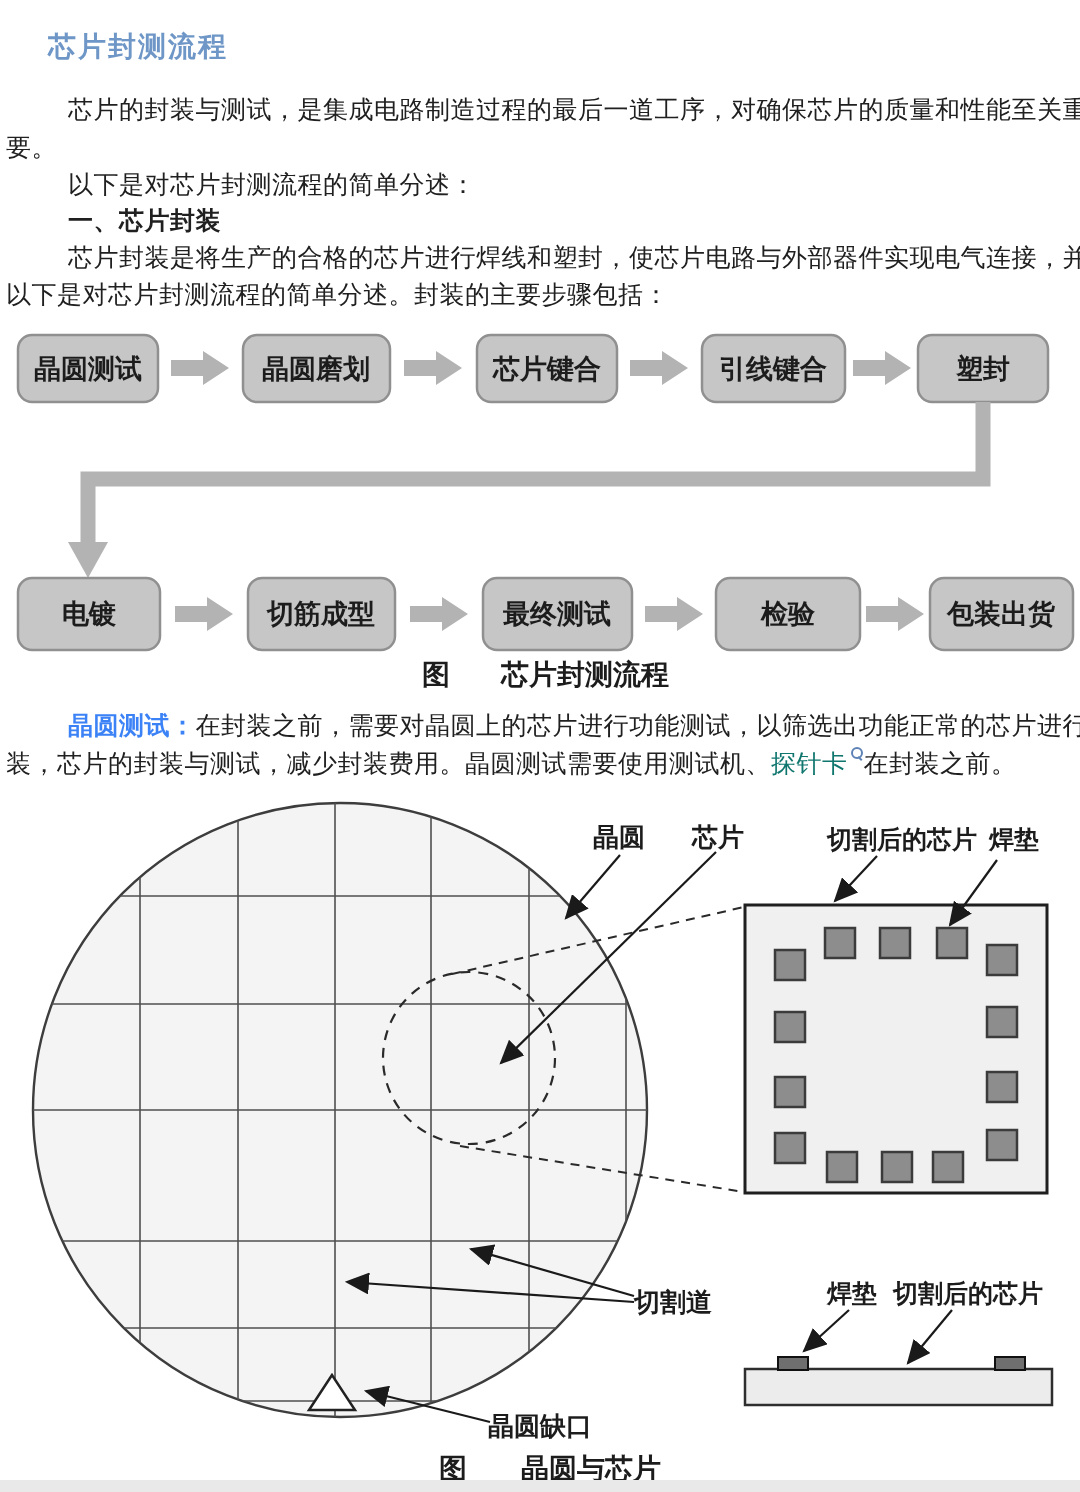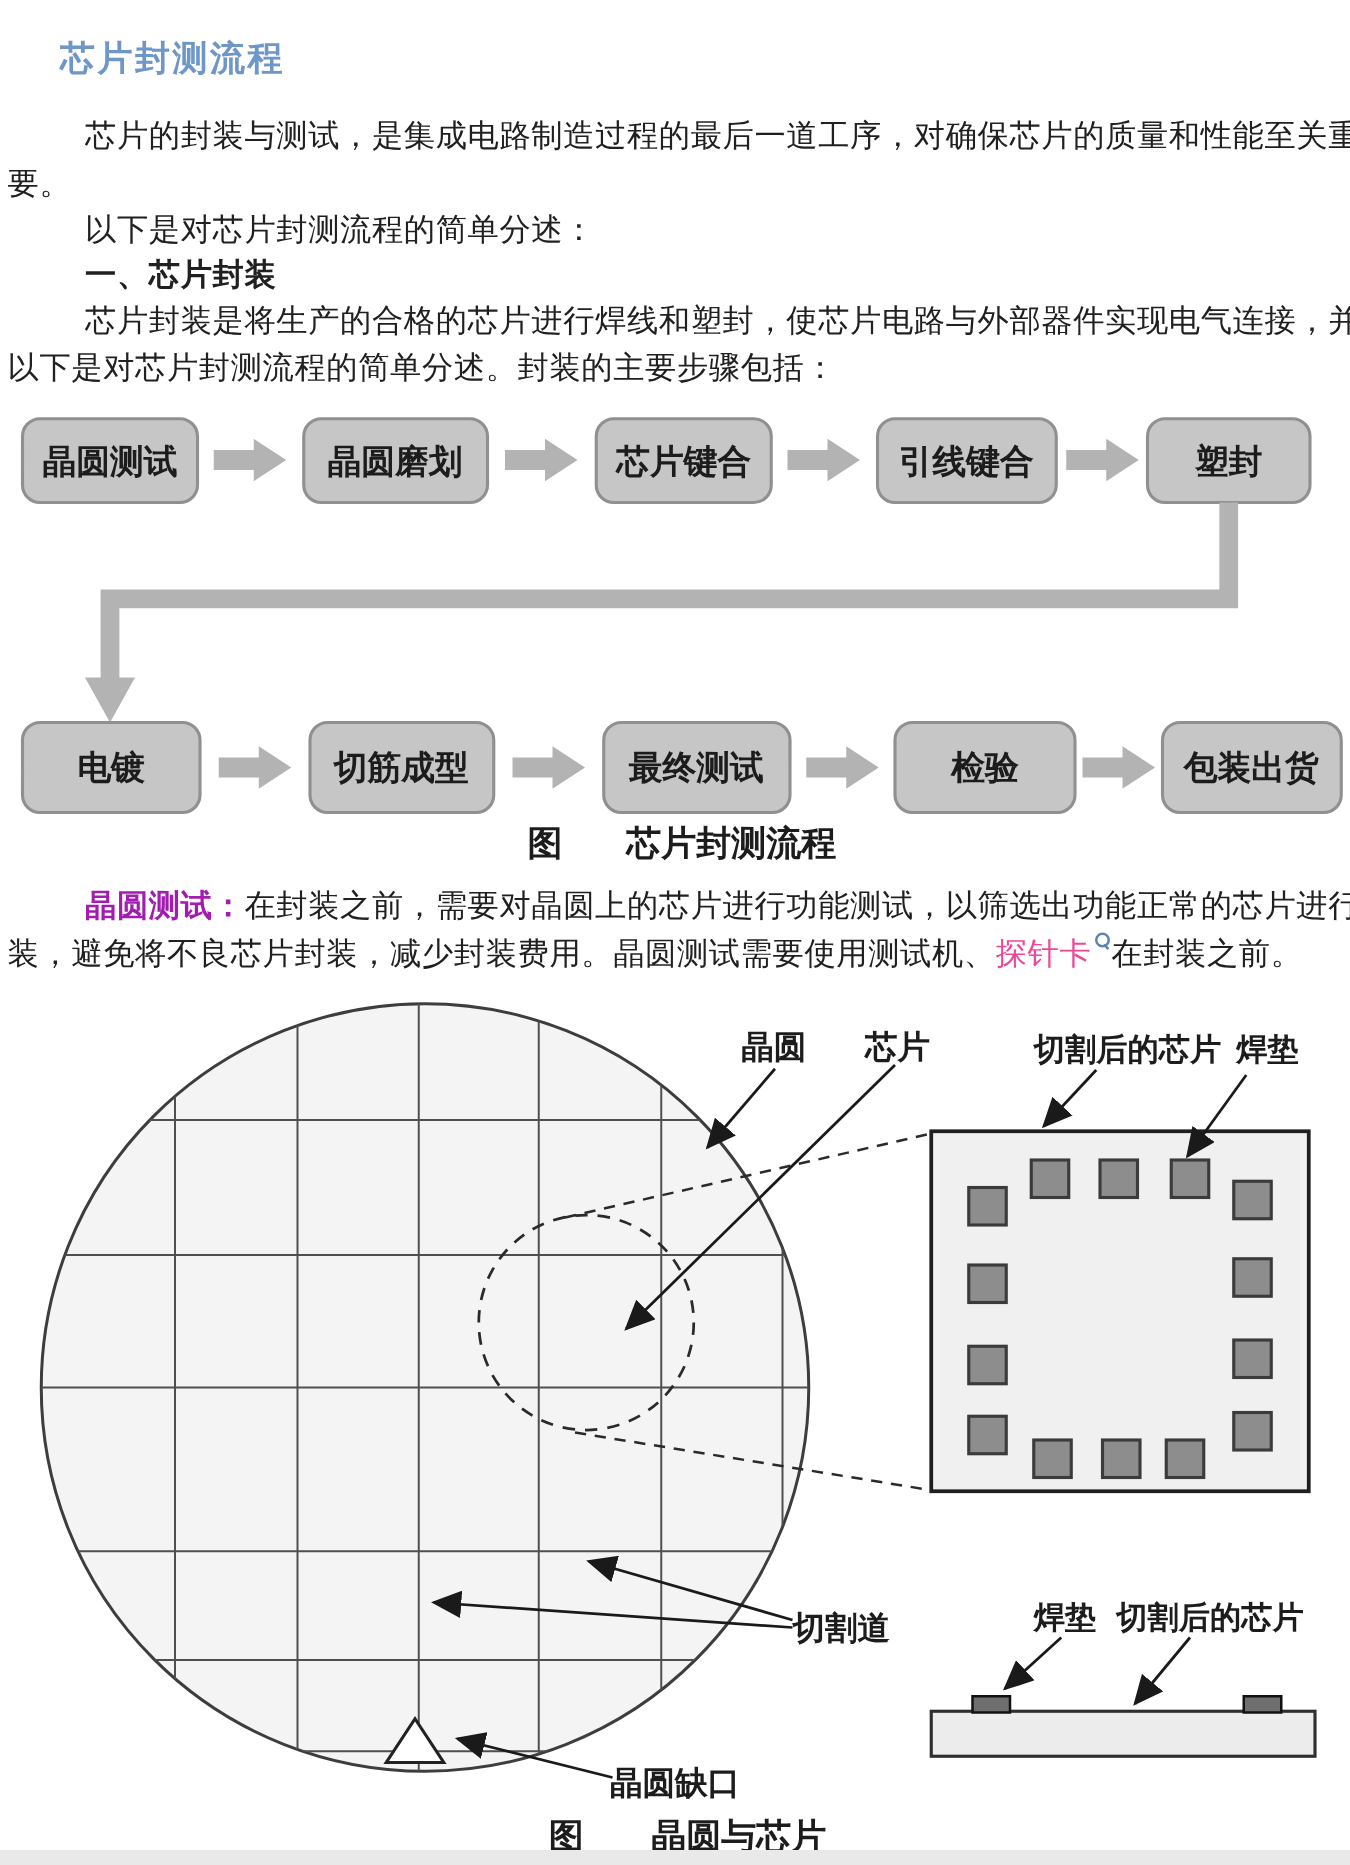--- a/index.html
+++ b/index.html
@@ -5,22 +5,22 @@
   html,body{margin:0;padding:0;}
   body{width:1080px;height:1492px;position:relative;background:#ffffff;overflow:hidden;
        font-family:"Liberation Sans",sans-serif;color:#202020;}
   .abs{position:absolute;}
   .line{position:absolute;left:6px;width:1072px;white-space:nowrap;
         font-size:25px;line-height:31px;color:#202020;letter-spacing:0.5px;}
   .indent{padding-left:62px;}
   .title{position:absolute;left:48px;top:28px;font-size:28px;font-weight:bold;
          color:#6e96c6;letter-spacing:2px;}
   .h2{font-weight:bold;}
-  .blue-label{color:#a21caf;font-weight:bold;}
-  .link{color:#ec4899;cursor:pointer;}
+  .blue-label{color:#3b82f6;font-weight:bold;}
+  .link{color:#0f766e;cursor:pointer;}
   .mag{display:inline-block;position:relative;width:14px;height:16px;top:-10px;margin-left:2px;}
   .mag .lens{position:absolute;left:1px;top:1px;width:8px;height:8px;border:2px solid #5d83b6;border-radius:50%;}
   .mag .handle{position:absolute;left:9px;top:10px;width:2px;height:5px;background:#5d83b6;transform:rotate(-45deg);}
   svg text{font-family:"Liberation Serif",serif;font-weight:bold;fill:#1c1c1c;}
   .flow-box{fill:#c6c6c6;stroke:#909090;stroke-width:2.5;}
   .flow-arrow{fill:#b3b3b3;}
   .grid{stroke:#4f4f4f;stroke-width:1.6;}
   .figline{stroke:#1a1a1a;stroke-width:2.2;fill:none;}
   .dash{stroke:#2a2a2a;stroke-width:2;fill:none;stroke-dasharray:9 7;}
   .pad{fill:#8d8d8d;stroke:#3b3b3b;stroke-width:2.5;}
@@ -32,21 +32,21 @@
 <div class="title">芯片封测流程</div>
 
 <div class="line indent" style="top:94px">芯片的封装与测试，是集成电路制造过程的最后一道工序，对确保芯片的质量和性能至关重</div>
 <div class="line" style="top:132px">要。</div>
 <div class="line indent" style="top:169px">以下是对芯片封测流程的简单分述：</div>
 <div class="line indent h2" style="top:205px">一、芯片封装</div>
 <div class="line indent" style="top:242px">芯片封装是将生产的合格的芯片进行焊线和塑封，使芯片电路与外部器件实现电气连接，并为</div>
 <div class="line" style="top:279px">以下是对芯片封测流程的简单分述。封装的主要步骤包括：</div>
 
 <div class="line indent" style="top:710px"><span class="blue-label">晶圆测试：</span><span>在封装之前，需要对晶圆上的芯片进行功能测试，以筛选出功能正常的芯片进行封</span></div>
-<div class="line" style="top:748px"><span>装，避免将不良芯片封装，减少封装费用。晶圆测试需要使用测试机、</span><span class="link">探针卡</span><span class="mag"><span class="lens"></span><span class="handle"></span></span><span>在封装之前。</span></div>
+<div class="line" style="top:748px"><span>装，芯片的封装与测试，减少封装费用。晶圆测试需要使用测试机、</span><span class="link">探针卡</span><span class="mag"><span class="lens"></span><span class="handle"></span></span><span>在封装之前。</span></div>
 
 <svg class="abs" style="left:0;top:320px" width="1080" height="385" viewBox="0 0 1080 385">
   <defs>
     <path id="blockArrow" d="M0,-8 L32,-8 L32,-17 L58,0 L32,17 L32,8 L0,8 Z"></path>
   </defs>
 
   <g>
     <rect class="flow-box" x="18" y="15" width="140" height="67" rx="14"></rect>
     <text x="88" y="58" font-size="27" text-anchor="middle">晶圆测试</text>
   </g>

